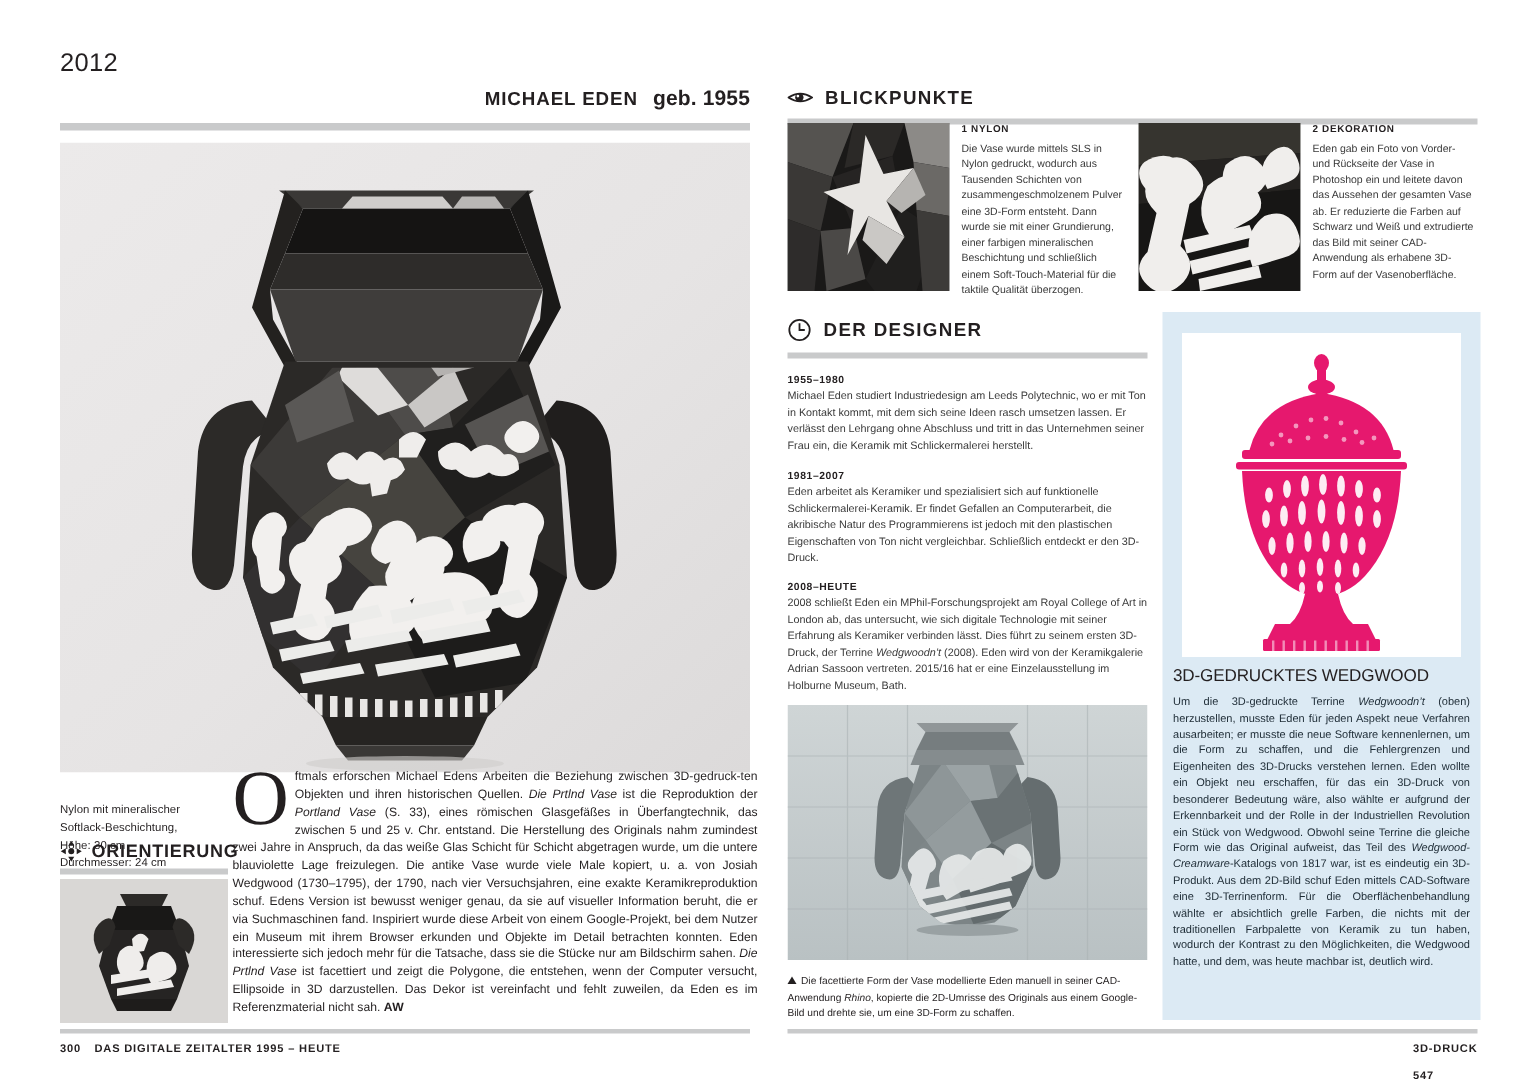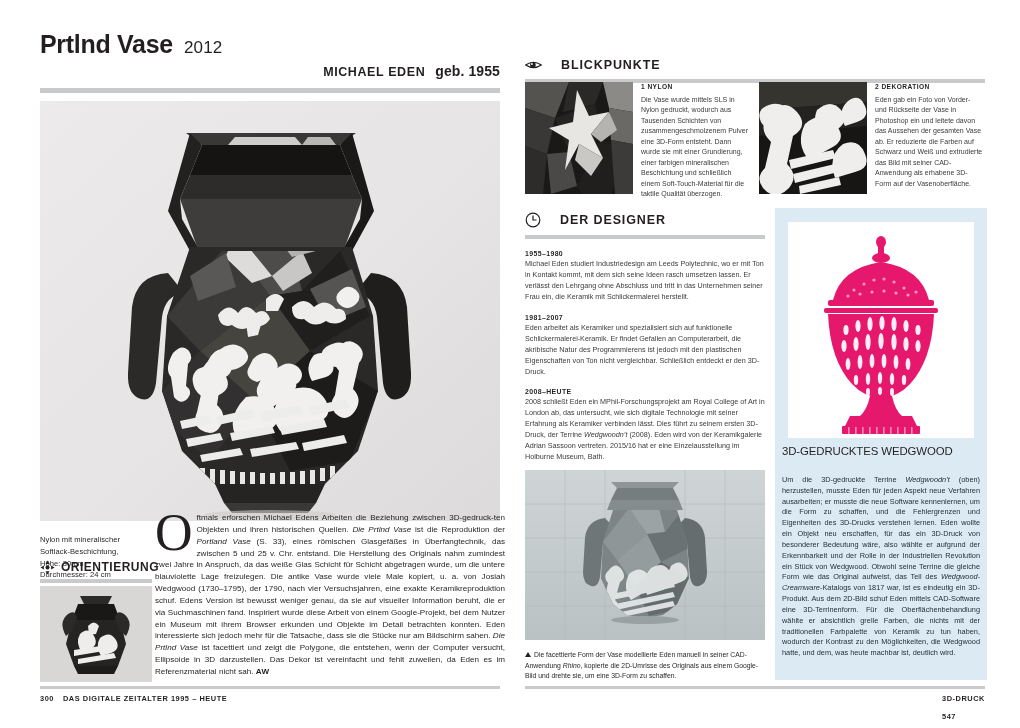--- a/index.html
+++ b/index.html
@@ -48,21 +48,21 @@
   .bodytext .initials{font-weight:bold;letter-spacing:0.3px;}
 
   
   .footer-rule-l{position:absolute;left:40px;top:686px;width:460px;height:3px;background:#c9cacb;}
   .footer-rule-r{position:absolute;left:525px;top:686px;width:460px;height:3px;background:#c9cacb;}
   .footer-left{position:absolute;left:40px;top:694px;display:flex;align-items:baseline;gap:9px;
     font-size:7.4px;font-weight:bold;letter-spacing:0.55px;}
   .footer-right{position:absolute;right:35px;top:694px;display:flex;align-items:baseline;gap:9px;
     font-size:7.4px;font-weight:bold;letter-spacing:0.55px;flex-direction:column;}
 
-  .sec-head{display:flex;align-items:center;gap:19px;}
+  .sec-head{display:flex;align-items:center;gap:8px;}
   .sec-head .sec-label{font-size:12.5px;font-weight:bold;letter-spacing:0.9px;}
   .sec-rule{height:4px;background:#c9cacb;margin-top:7px;}
 
   .blickpunkte{position:absolute;left:525px;top:58px;width:460px;}
   .bp-grid{position:absolute;left:525px;top:82px;width:460px;display:flex;gap:10px;}
   .bp-col{display:flex;gap:8px;}
   .bp-thumb{width:108px;height:112px;flex:none;}
   .bp-text{width:108px;font-size:7.0px;line-height:1.5;color:#3a3a3a;}
   .bp-num{font-size:6.6px;font-weight:bold;letter-spacing:0.45px;color:#231f20;display:block;margin-bottom:3px;}
 
@@ -77,35 +77,34 @@
   .cap2{position:absolute;left:525px;top:650px;width:240px;font-size:6.8px;line-height:1.55;color:#231f20;}
   .cap2 em{font-style:italic;}
   .tri{display:inline-block;width:0;height:0;border-left:3px solid transparent;
     border-right:3px solid transparent;border-bottom:5px solid #231f20;margin-right:3px;}
 
   
   .pink-panel{position:absolute;left:775px;top:208px;width:212px;height:472px;background:#dceaf4;}
   .urn-box{position:absolute;left:788px;top:222px;width:186px;height:216px;background:#ffffff;}
   .pp-head{position:absolute;left:782px;top:445px;width:198px;
      font-size:11.4px;font-weight:normal;letter-spacing:-0.1px;}
-  .pp-body{position:absolute;left:782px;top:475px;width:198px;
+  .pp-body{position:absolute;left:782px;top:463px;width:198px;
      font-size:7.35px;line-height:1.475;text-align:justify;color:#1d2b35;}
   .pp-body em{font-style:italic;}
 
   svg{display:block;}
 </style>
 </head>
 <body>
 
 <div class="page">
 
   <div class="left-col">
 
     <div class="title-row">
-      <span class="title">Prtlnd Vase</span>
       <span class="title-year">2012</span>
     </div>
 
     <div class="subtitle-row">
       <span class="designer-name">MICHAEL EDEN</span>
       <span class="designer-born">geb. 1955</span>
     </div>
 
     <div class="rule"></div>
 

